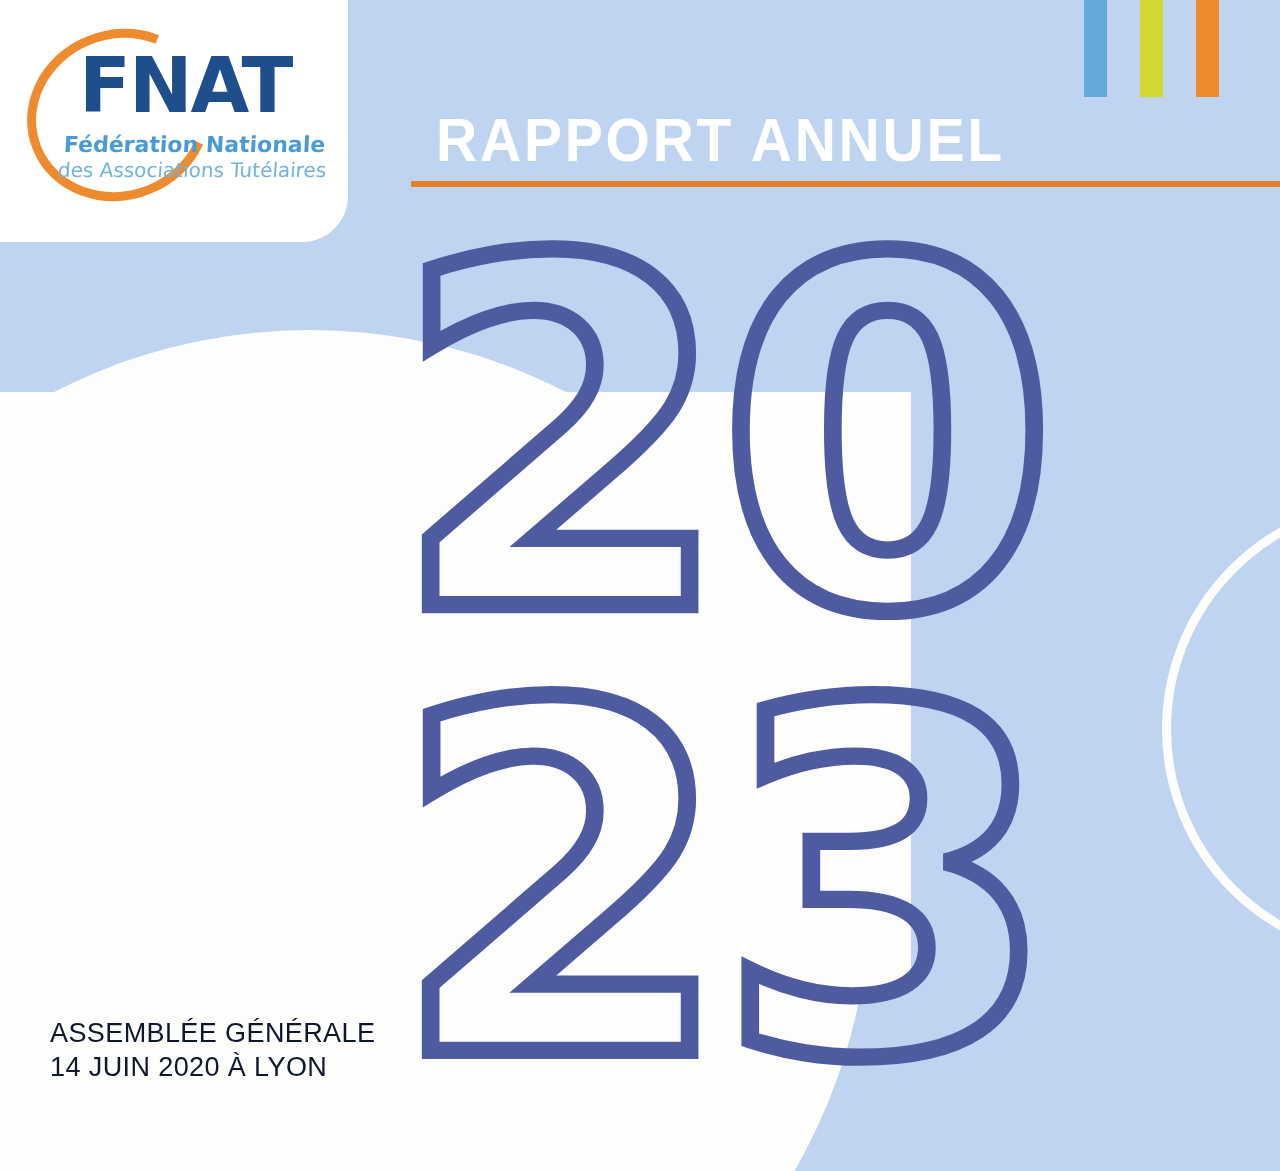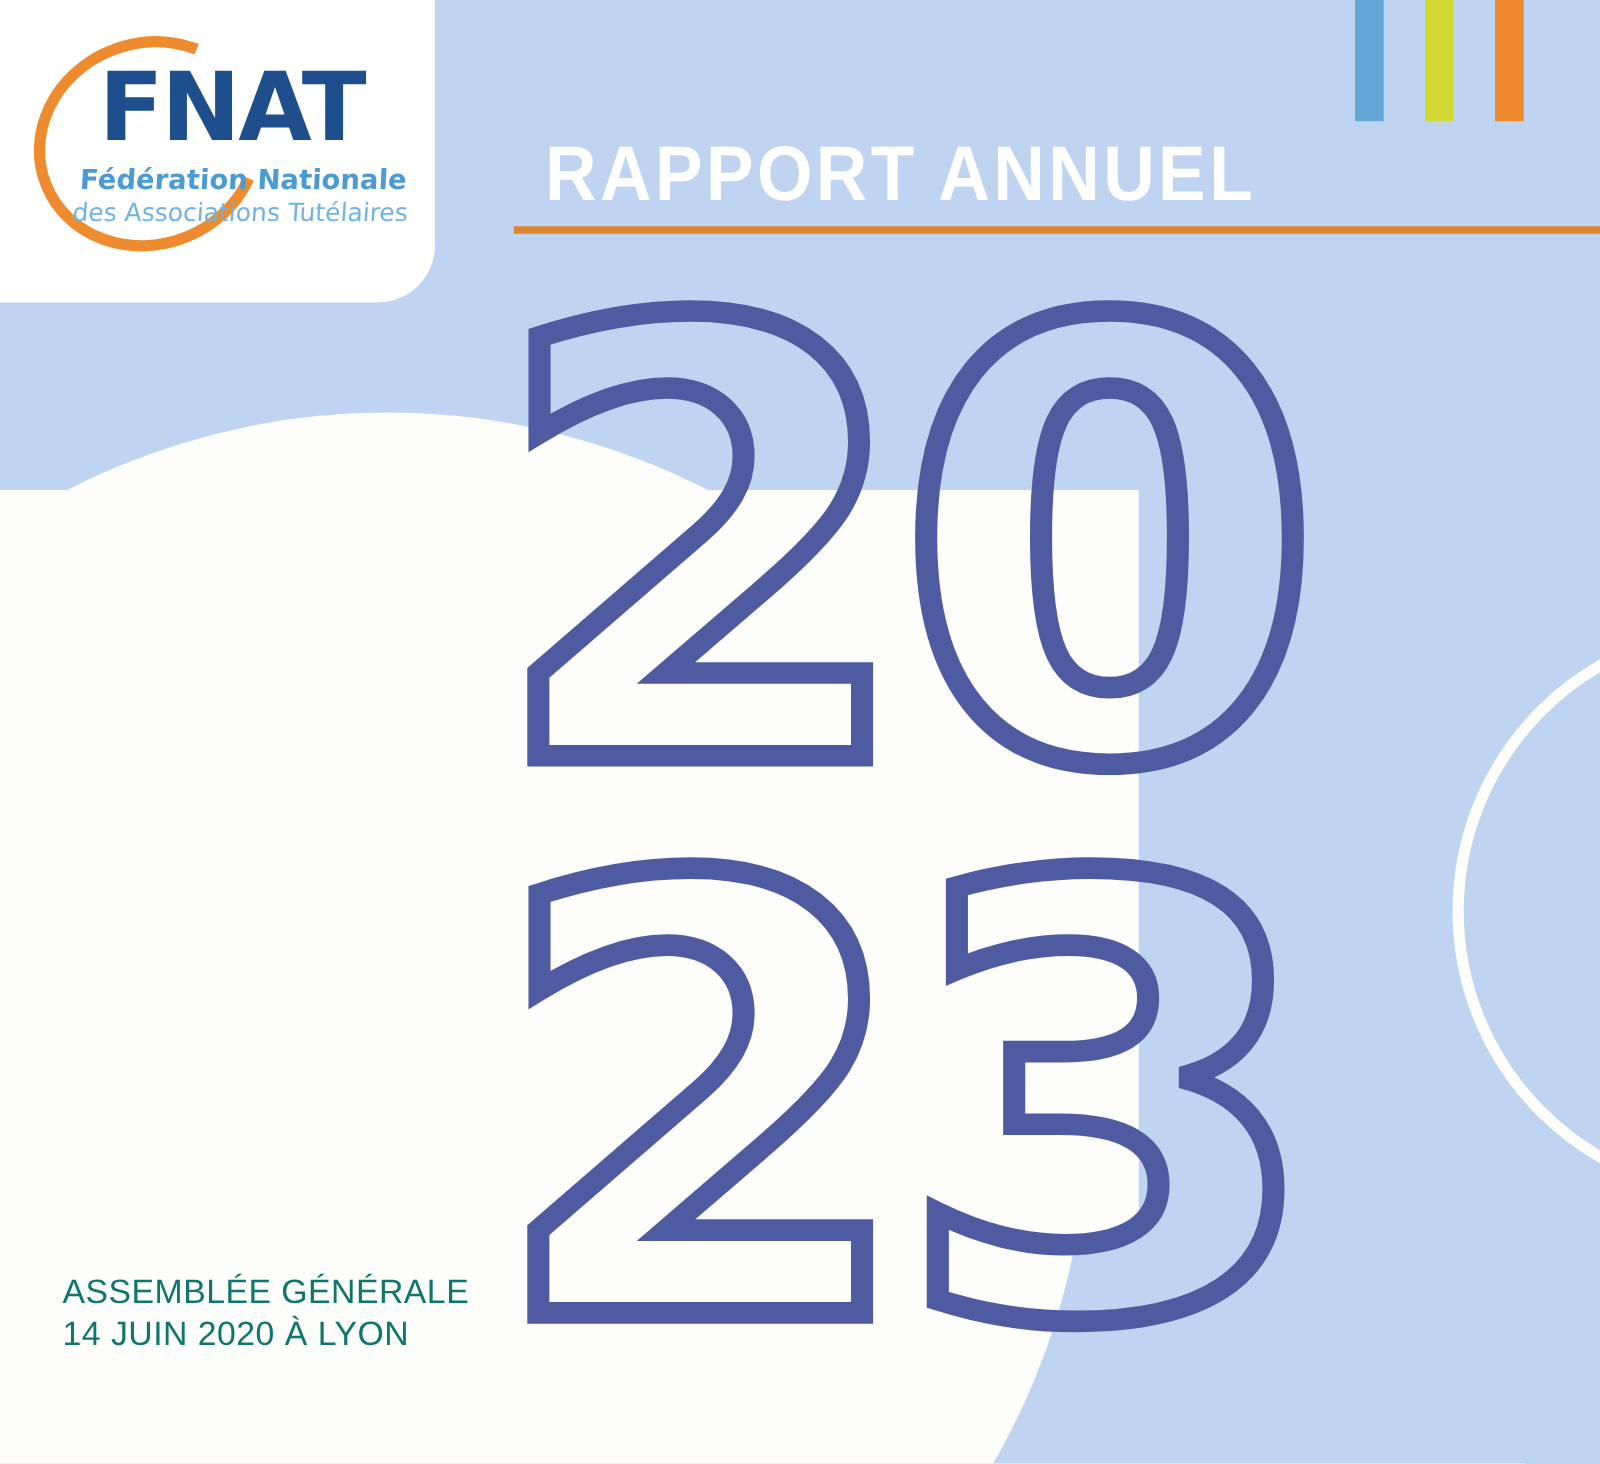--- a/index.html
+++ b/index.html
@@ -174,21 +174,21 @@
   .footer {
     position: absolute;
     left: 50px;
     bottom: 86px;
     z-index: 9;
     font-family: "Liberation Sans", sans-serif;
     font-size: 27px;
     font-weight: 400;
     letter-spacing: 0.4px;
     line-height: 1.28;
-    color: #0f766e;
+    color: #0f172a;
     white-space: nowrap;
   }
 </style>
 </head>
 <body>
 
 <div id="cover">
 
   <div class="bg-layer">
     <div class="white-circle"></div>

